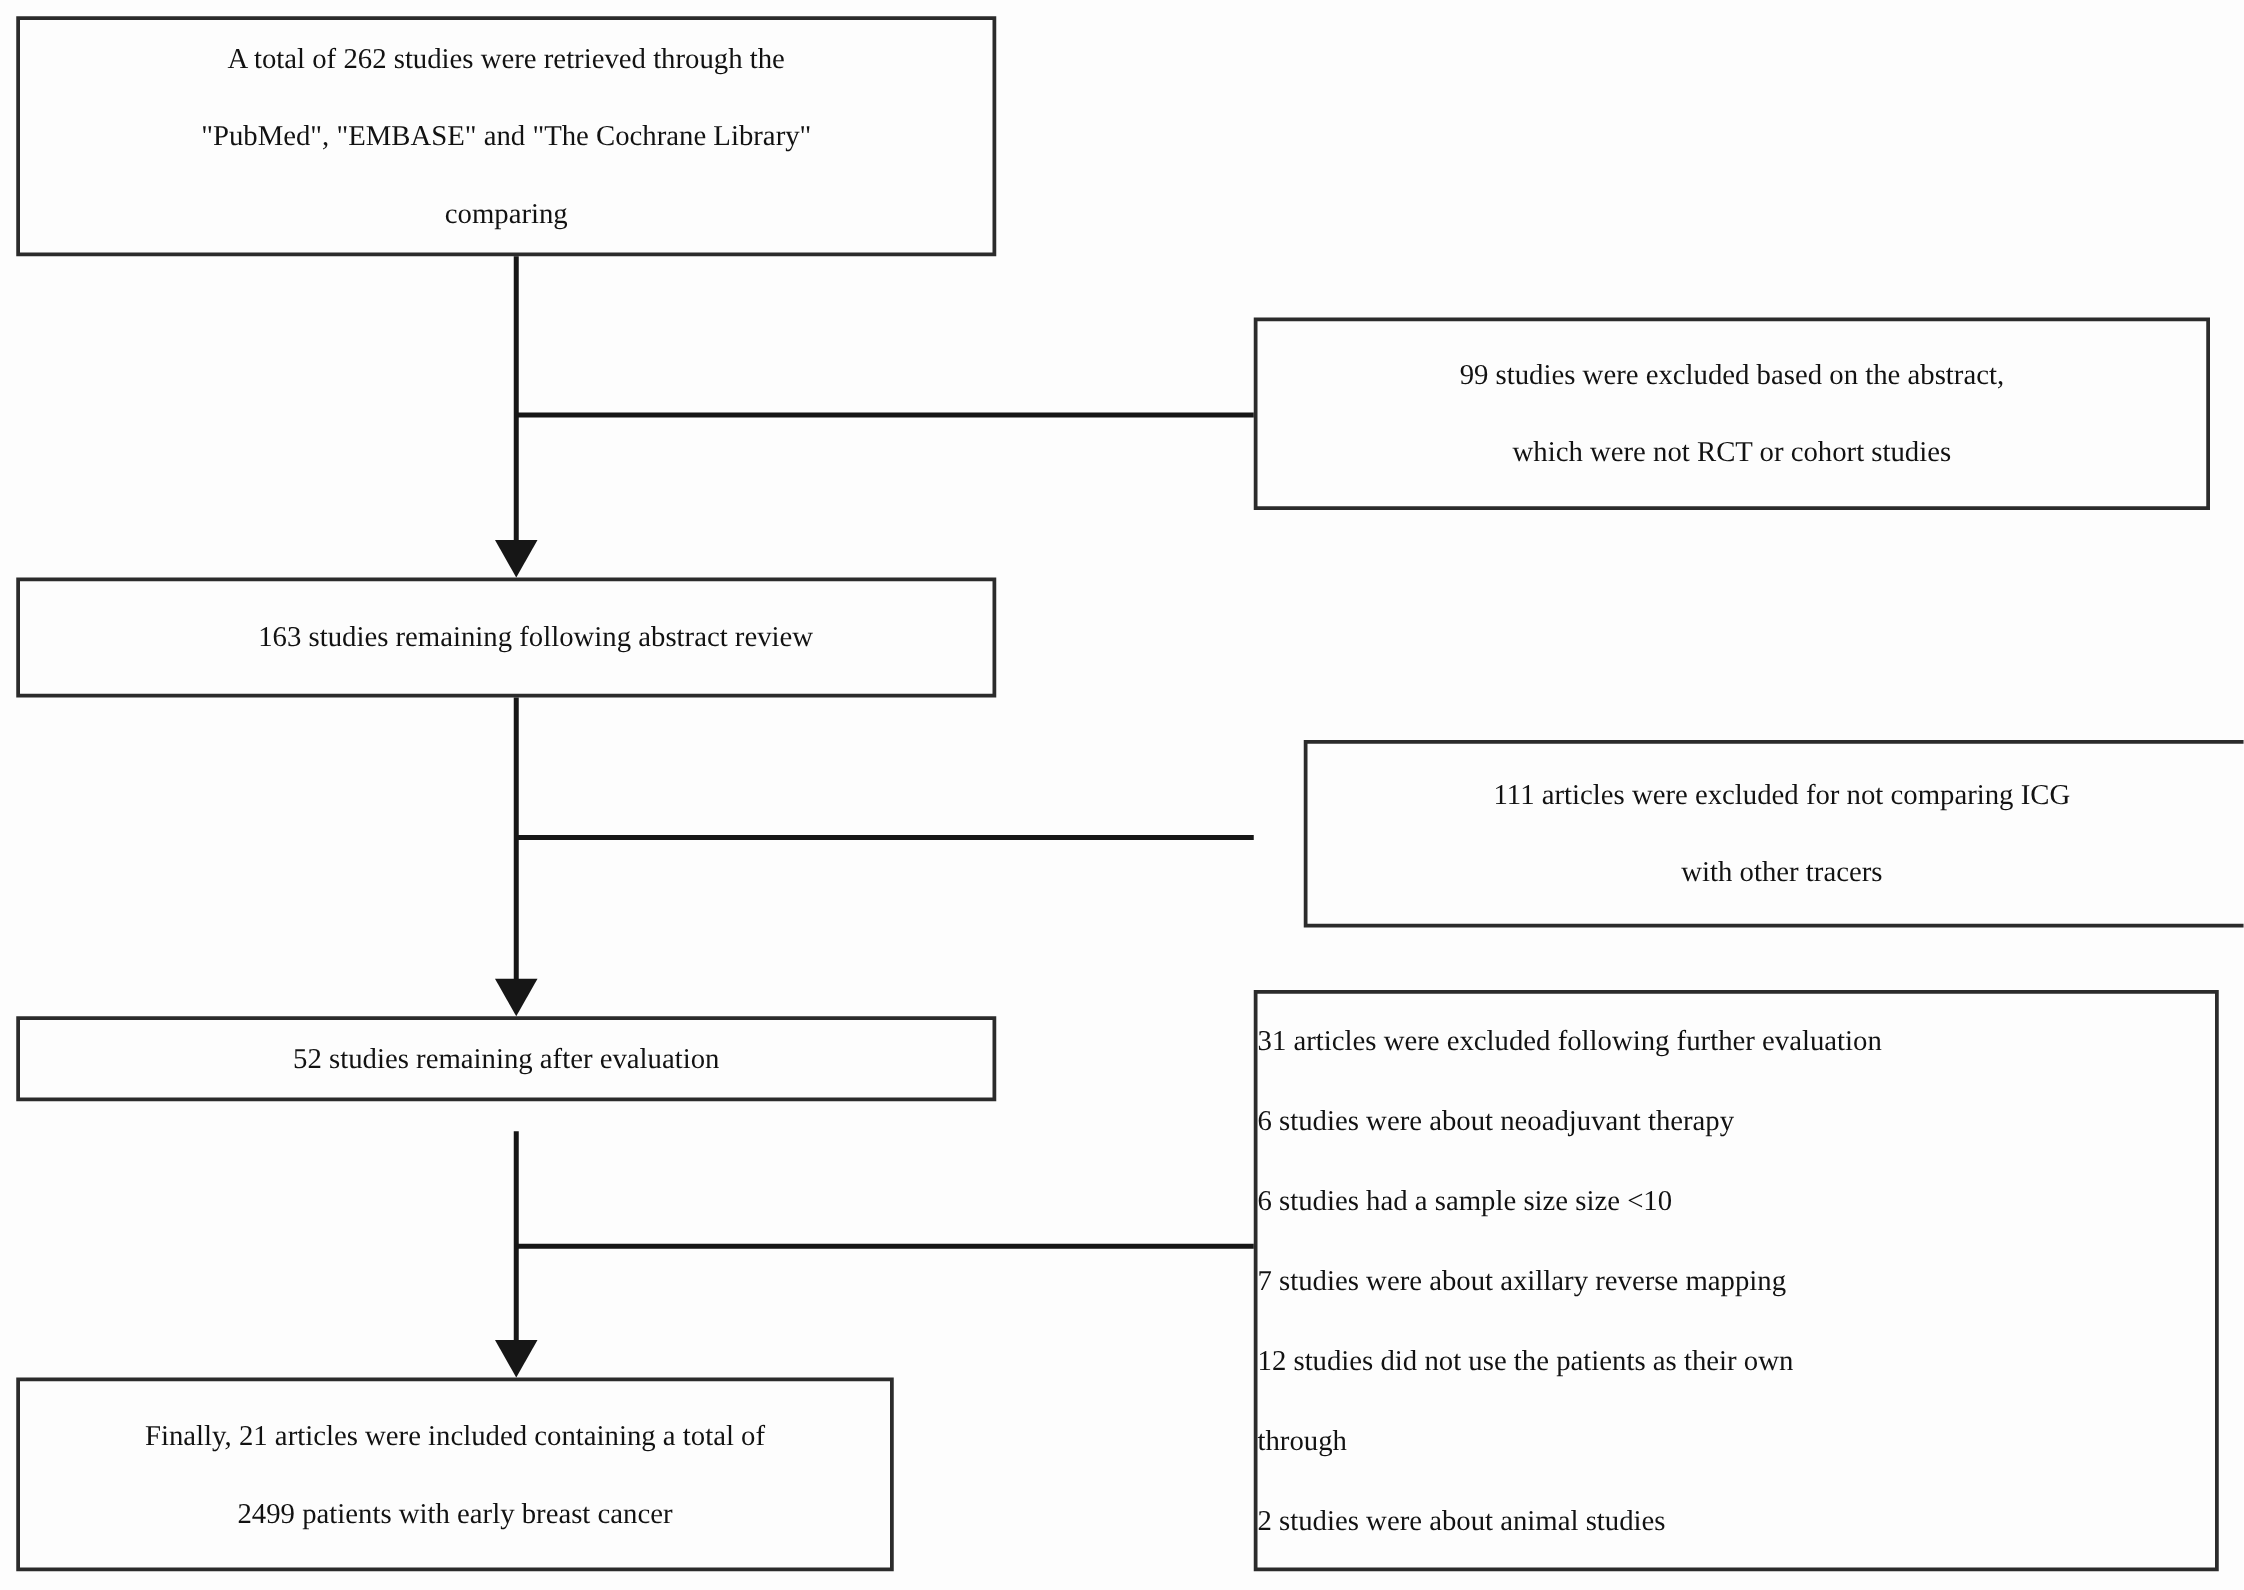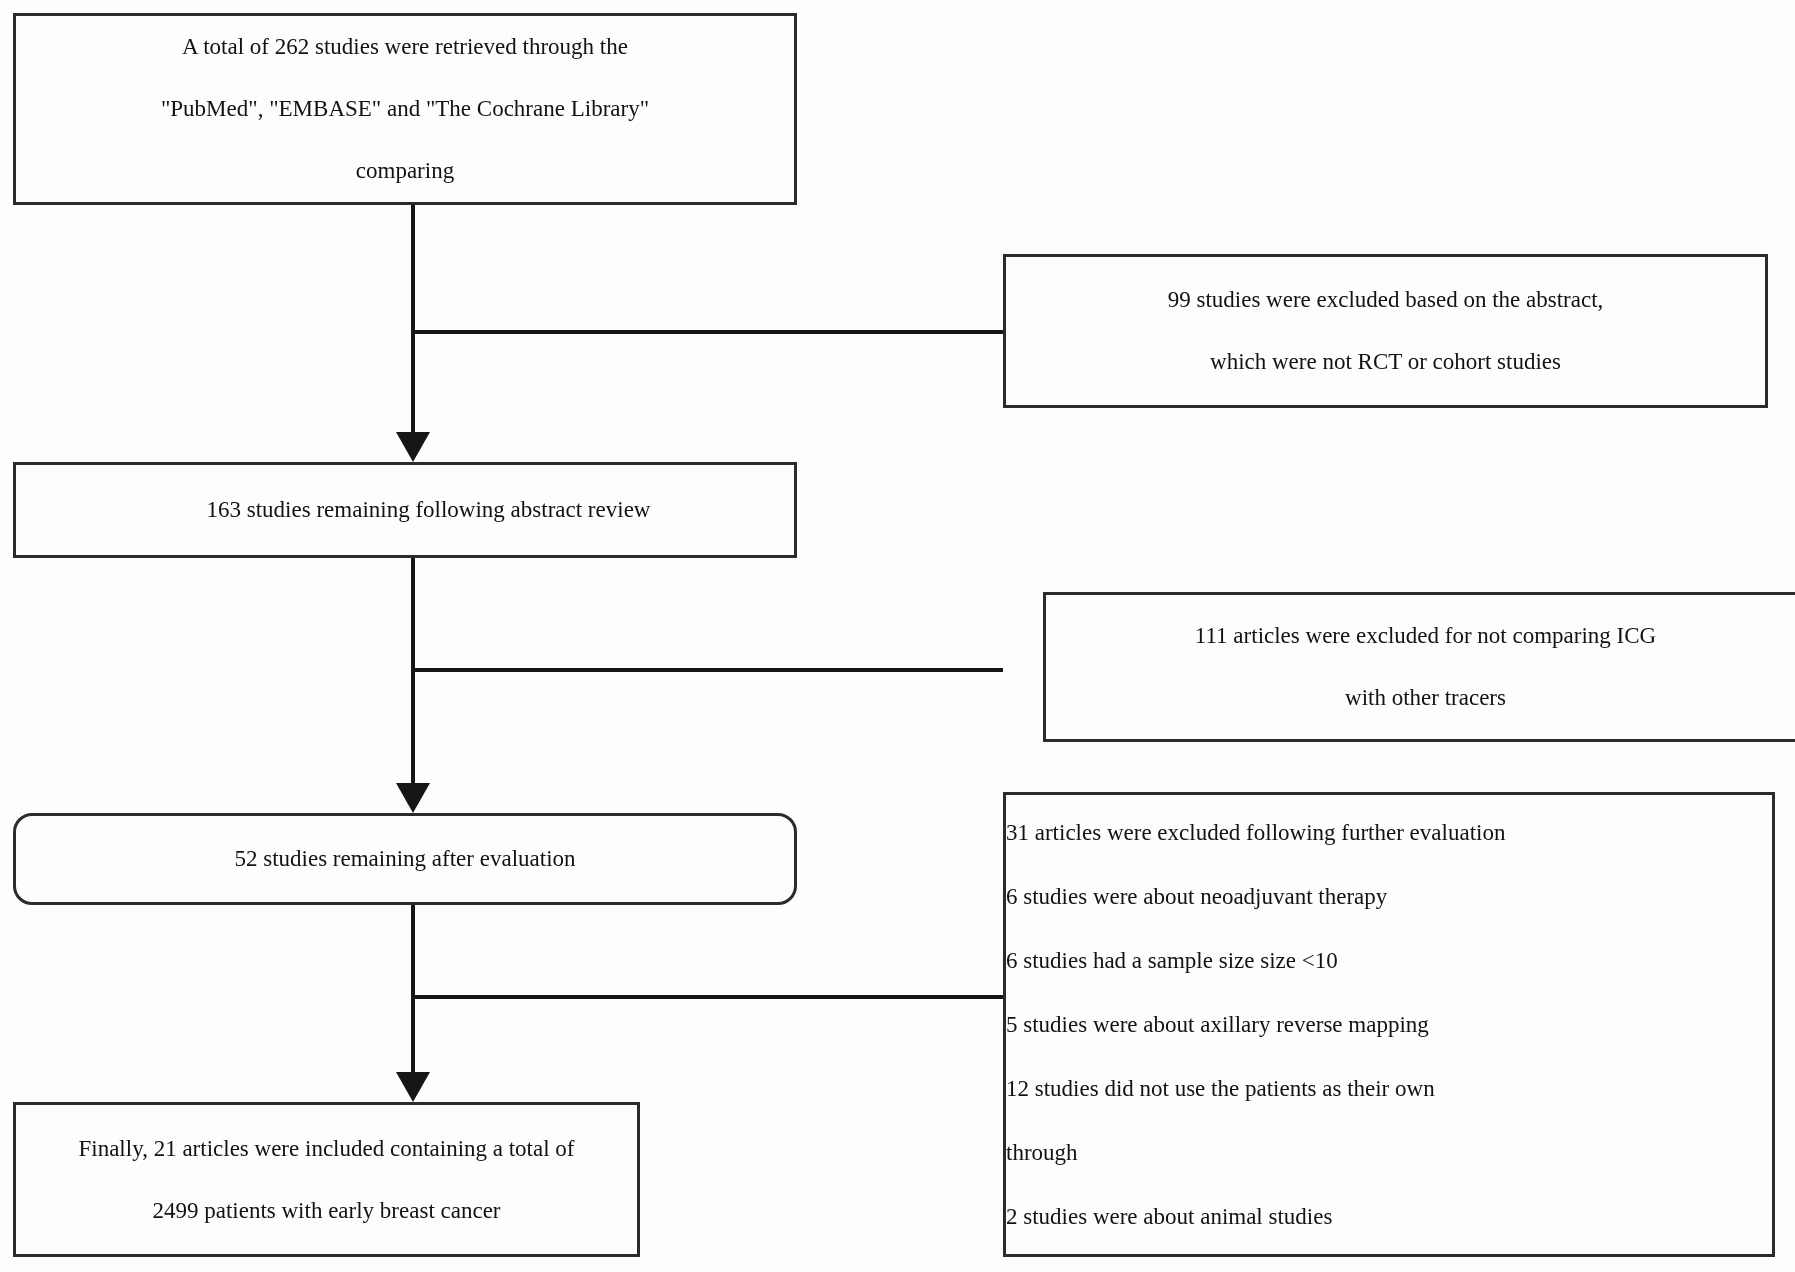--- a/index.html
+++ b/index.html
@@ -49,22 +49,22 @@
   .arrowhead{
     position:absolute;
     width:0;height:0;
     border-left:17px solid transparent;
     border-right:17px solid transparent;
     border-top:30px solid var(--line-color);
   }
   
   #box-retrieved {left:13px; top:13px;  width:784px; height:192px;}
   #box-abstract  {left:13px; top:462px; width:784px; height:96px;padding-left:47px;}
-  #box-eval      {left:13px; top:813px; width:784px; height:92px;border-radius:19px;}
-  #box-final     {left:13px; top:1102px;width:627px; height:155px;}
+  #box-eval      {left:13px; top:813px; width:784px; height:68px;}
+  #box-final     {left:13px; top:1102px;width:702px; height:155px;}
   
   #box-excl1     {left:1003px;top:254px; width:765px; height:154px;}
   #box-excl2     {left:1003px;top:592px; width:765px; height:150px;margin-left:40px;}
   #box-excl3     {left:1003px;top:792px; width:772px; height:465px;}
   
   #vseg1{left:411px;top:205px;height:230px;}
   #vseg2{left:411px;top:558px;height:228px;}
   #vseg3{left:411px;top:905px;height:170px;}
   #ah1{left:396px;top:432px;}
   #ah2{left:396px;top:783px;}
@@ -104,21 +104,21 @@
 
   <div class="box" id="box-excl2">
     <div class="line">111 articles were excluded for not comparing ICG</div>
     <div class="line">with other tracers</div>
   </div>
 
   <div class="box left-align" id="box-excl3">
     <div class="line">31 articles were excluded following further evaluation</div>
     <div class="line">6 studies were about neoadjuvant therapy</div>
     <div class="line">6 studies had a sample size size &lt;10</div>
-    <div class="line">5 studies were about axillary reverse mapping</div>
+    <div class="line">7 studies were about axillary reverse mapping</div>
     <div class="line">12 studies did not use the patients as their own</div>
     <div class="line">through</div>
     <div class="line">2 studies were about animal studies</div>
   </div>
 
   <div class="vline" id="vseg1"></div>
   <div class="arrowhead" id="ah1"></div>
 
   <div class="vline" id="vseg2"></div>
   <div class="arrowhead" id="ah2"></div>

